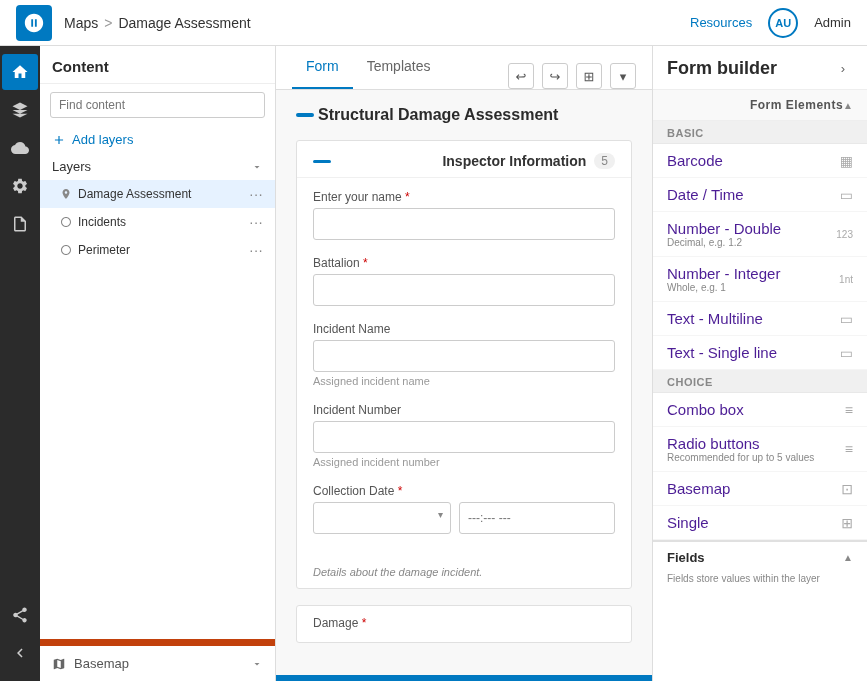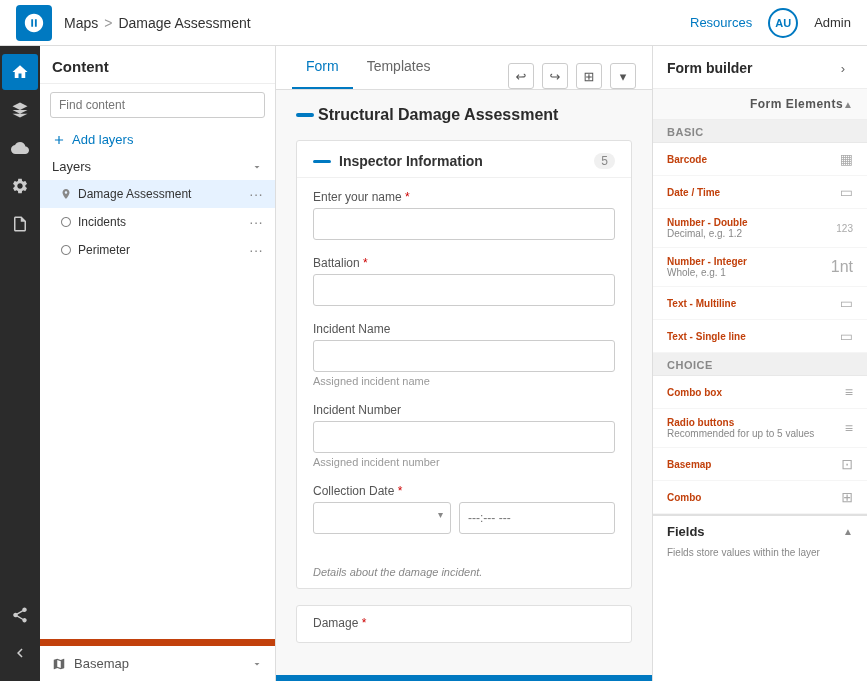--- a/index.html
+++ b/index.html
@@ -50,21 +50,21 @@
     .form-tab-icon { width: 26px; height: 26px; display: flex; align-items: center; justify-content: center; border-radius: 3px; cursor: pointer; color: #555; border: 1px solid #ccc; background: #fff; }
 
     .form-scroll { flex: 1; overflow-y: auto; padding: 0; }
     .form-content { max-width: 580px; margin: 0 auto; padding: 16px 20px 40px; }
 
     
     .form-title-row { display: flex; align-items: center; gap: 4px; margin-bottom: 16px; }
     .form-title-text { font-size: 16px; font-weight: 600; color: #2b2b2b; }
 
     .form-section { background: #fff; border: 1px solid #e0e0e0; border-radius: 3px; margin-bottom: 16px; }
-    .form-section-header { display: flex; align-items: center; padding: 12px 16px 8px; border-bottom: 1px solid #f0f0f0; gap: 8px; }
+    .form-section-header { display: flex; align-items: center; padding: 12px 16px 8px; border-bottom: 1px solid #f0f0f0; gap: 8px; text-align: right; }
     .form-section-bar { width: 18px; height: 3px; background: #0079c1; border-radius: 2px; }
     .form-section-title { font-size: 14px; font-weight: 600; color: #333; flex: 1; }
     .form-section-count { font-size: 12px; color: #888; background: #f0f0f0; border-radius: 10px; padding: 1px 7px; }
     .form-section-body { padding: 12px 16px; }
 
     .form-field { margin-bottom: 16px; }
     .form-field-label { font-size: 12px; color: #555; margin-bottom: 4px; }
     .form-field-req { color: #c00; }
     .form-field-input { width: 100%; height: 32px; border: 1px solid #ccc; border-radius: 3px; background: #fff; padding: 0 8px; font-size: 12px; color: #333; outline: none; }
     .form-field-hint { font-size: 11px; color: #999; margin-top: 3px; }
@@ -74,30 +74,30 @@
     .form-date-select { flex: 1; height: 32px; border: 1px solid #ccc; border-radius: 3px; background: #fff; padding: 0 8px; font-size: 12px; color: #999; appearance: none; cursor: pointer; position: relative; }
     .form-date-sel-wrap { flex: 1; position: relative; }
     .form-date-sel-wrap::after { content: '▾'; position: absolute; right: 8px; top: 7px; font-size: 10px; color: #888; pointer-events: none; }
     select.form-date-select { width: 100%; }
 
     .form-section-note { font-size: 11px; color: #888; padding: 4px 16px 10px; font-style: italic; }
 
     
     .right-panel { width: 215px; background: #fff; border-left: 1px solid #ddd; display: flex; flex-direction: column; flex-shrink: 0; overflow: hidden; }
     .right-panel-header { display: flex; align-items: center; justify-content: space-between; padding: 12px 14px 10px; border-bottom: 1px solid #eee; }
-    .right-panel-title { font-size: 14px; font-weight: 600; color: #2b2b2b; }
+    .right-panel-title { font-size: 18px; font-weight: 600; color: #2b2b2b; }
     .right-panel-toggle { width: 20px; height: 20px; display: flex; align-items: center; justify-content: center; cursor: pointer; color: #666; }
 
     .right-panel-scroll { flex: 1; overflow-y: auto; }
     .form-elements-section { padding: 0; }
     .fe-section-header { display: flex; align-items: center; justify-content: flex-end; padding: 8px 14px; background: #f9f9f9; border-bottom: 1px solid #eee; cursor: pointer; }
     .fe-section-title { font-size: 12px; font-weight: 600; color: #555; letter-spacing: 0.5px; }
     .fe-section-chevron { color: #888; font-size: 10px; }
     .fe-item { display: flex; align-items: center; justify-content: space-between; padding: 8px 14px; border-bottom: 1px solid #f5f5f5; cursor: pointer; }
-    .fe-item-label { font-size: 10px; color: #c2410c; font-weight: bold; }
+    .fe-item-label { font-size: 15px; color: #4c1d95; }
     .fe-item-sublabel { font-size: 10px; color: #888; }
     .fe-item-icon { color: #aaa; font-size: 14px; }
 
     .fe-group-header { padding: 6px 14px 4px; background: #f0f0f0; font-size: 11px; font-weight: 700; color: #888; letter-spacing: 0.5px; text-transform: uppercase; border-bottom: 1px solid #e8e8e8; }
 
     .fields-section { border-top: 2px solid #e0e0e0; }
     .fields-header { display: flex; align-items: center; justify-content: space-between; padding: 8px 14px; cursor: pointer; }
     .fields-title { font-size: 13px; font-weight: 600; color: #2b2b2b; }
     .fields-subtitle { font-size: 10px; color: #888; padding: 0 14px 6px; }
     .fields-chevron { color: #888; font-size: 10px; }
@@ -360,21 +360,21 @@
             <div class="fe-item-sublabel">Decimal, e.g. 1.2</div>
           </div>
           <span class="fe-item-icon" style="font-size:10px;color:#aaa;">123</span>
         </div>
 
         <div class="fe-item">
           <div>
             <div class="fe-item-label">Number - Integer</div>
             <div class="fe-item-sublabel">Whole, e.g. 1</div>
           </div>
-          <span class="fe-item-icon" style="font-size:16px;color:#aaa;">1nt</span>
+          <span class="fe-item-icon" style="font-size:10px;color:#aaa;">1nt</span>
         </div>
 
         <div class="fe-item">
           <div>
             <div class="fe-item-label">Text - Multiline</div>
           </div>
           <span class="fe-item-icon">▭</span>
         </div>
 
         <div class="fe-item">
@@ -404,21 +404,21 @@
         <div class="fe-item">
           <div>
             <div class="fe-item-label">Basemap</div>
           </div>
           <span class="fe-item-icon">⊡</span>
         </div>
 
 
         <div class="fe-item">
           <div>
-            <div class="fe-item-label">Combo</div>
+            <div class="fe-item-label">Single</div>
           </div>
           <span class="fe-item-icon">⊞</span>
         </div>
 
       </div>
 
       <div class="fields-section">
         <div class="fields-header">
           <span class="fields-title">Fields</span>
           <span class="fields-chevron">▲</span>

